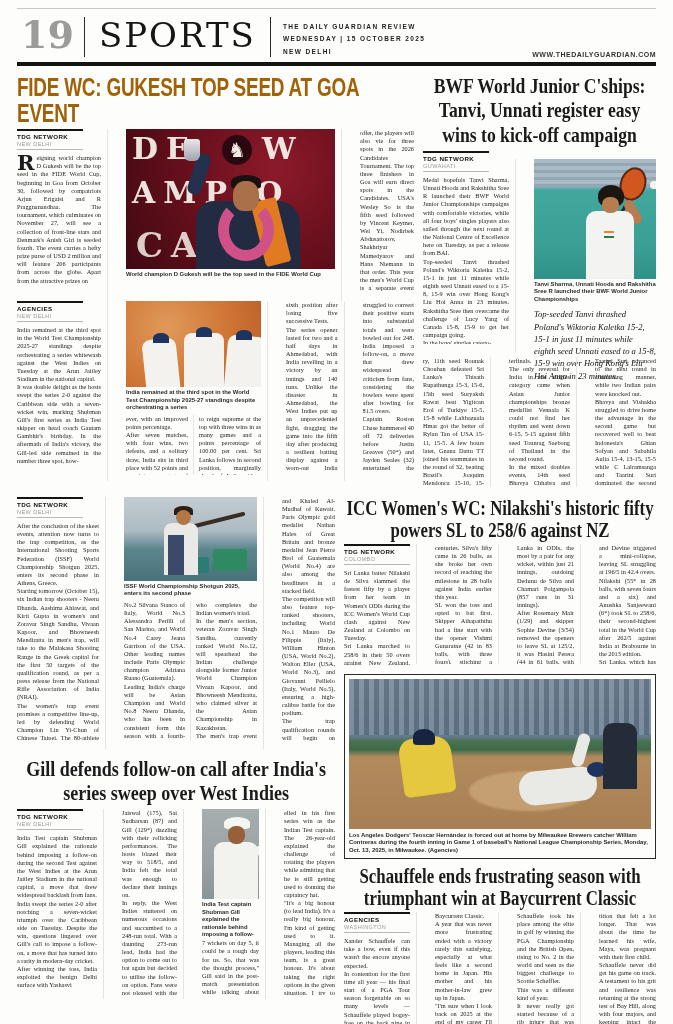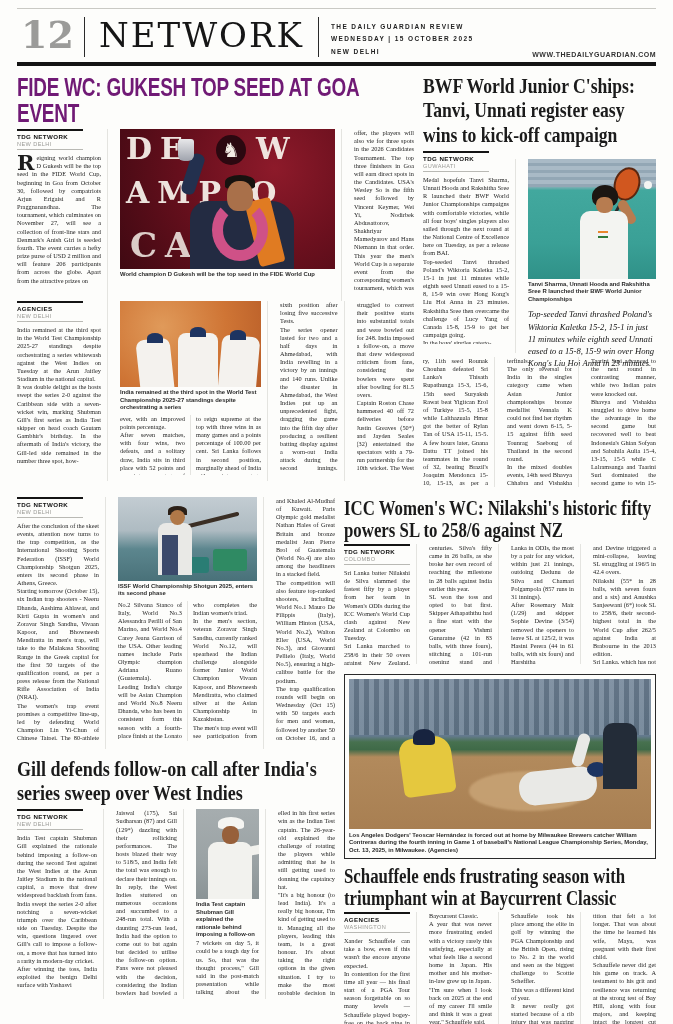--- a/index.html
+++ b/index.html
@@ -13,42 +13,42 @@
   .masthead { display:flex; align-items:flex-start; border-top:1px solid #c9c9c4; padding-top:6px; height:52px; }
   .page-num { font-family:"DejaVu Serif", serif; font-weight:bold; font-size:38px; line-height:40px; color:#9b9b99; padding:0 10px 0 4px; }
   .vr { width:1px; background:#2a2a2a; height:40px; margin:2px 0; }
   .section-title { font-family:"DejaVu Serif", serif; font-size:34px; line-height:40px; letter-spacing:2px; padding:0 14px; color:#161616; }
   .pub-info { font-family:"Liberation Sans", sans-serif; font-weight:bold; font-size:6.5px; letter-spacing:1.4px; line-height:1.9; padding:6px 0 0 12px; color:#222; }
   .website { margin-left:auto; align-self:flex-end; font-family:"Liberation Sans", sans-serif; font-weight:bold; font-size:7px; letter-spacing:.5px; color:#333; padding-bottom:2px; }
   .rule-bar { height:4px; background:#141414; margin-top:2px; }
 
   
   .cond { display:block; transform-origin:0 0; }
-  .hl-flag { font-family:"Liberation Sans", sans-serif; font-weight:900; color:#701a75; margin:7px 0 3px 0; }
+  .hl-flag { font-family:"Liberation Sans", sans-serif; font-weight:900; color:#a16207; margin:7px 0 3px 0; }
   .hl-flag .cond { font-size:25px; line-height:1.02; width:132%; transform:scaleX(0.757); letter-spacing:-.3px; }
-  .hl-serif { font-family:"Liberation Serif", serif; color:#1b1b1b; }
+  .hl-serif { font-family:"Liberation Serif", serif; color:#1b1b1b;text-align:center; }
   .hl-serif .cond { width:122%; transform:scaleX(0.82); }
   .hl-wtc { margin:8px 0 3px 0; }
   .hl-wtc .cond { font-size:19px; line-height:1.05; width:133%; transform:scaleX(0.75); font-weight:500; }
   .hl-bwf { margin:6px 0 4px 0; font-weight:bold; }
   .hl-bwf .cond { font-size:21.5px; line-height:1.13; font-weight:600; }
   .hl-big { margin:8px 0 4px 0; font-weight:bold; }
   .hl-big .cond { font-size:22px; line-height:1.1; }
   .hl-med .cond { font-size:20.5px; line-height:1.1; }
 
   
   .byline { border-top:2px solid #141414; border-bottom:1px solid #b9b9b4; padding:2px 0 2px 0; margin-bottom:4px; width:66px; font-family:"Liberation Sans", sans-serif; }
   .byline .net { font-weight:bold; font-size:6.2px; letter-spacing:.4px; color:#111; }
   .byline .city { font-size:5.6px; letter-spacing:.4px; color:#9a9a96; text-transform:uppercase; margin-top:1px; }
   .body { font-size:6.3px; line-height:1.3; text-align:justify; white-space:pre-line; color:#1d1d1d; overflow:hidden; }
   .dropcap::first-letter { font-size:21px; line-height:15px; font-weight:bold; float:left; padding:1px 2px 0 0; font-family:"DejaVu Serif", serif; }
   .caption { font-family:"Liberation Sans", sans-serif; font-weight:bold; font-size:5.9px; line-height:1.28; color:#2a2a2a; margin-top:2px; overflow:hidden; }
   .pullquote { font-style:italic; font-size:8.6px; line-height:1.42; color:#141414; margin-top:5px; overflow:hidden; }
   .row { display:flex; gap:6px; }
-  .row > .col + .col, .row > * + * { border-left:1px solid #e4e4e0; padding-left:12px; }
+  .row > .col + .col, .row > * + * { border-left:1px solid #e4e4e0; padding-left:18px; }
   .row > .nofence { border-left:none; padding-left:0; }
   .photo { position:relative; overflow:hidden; width:100%; }
   figure { border:none; }
 
   
   .band { display:flex; gap:9px; }
   .band1 { margin-top:2px; }
   .b1-left { width:397px; }
   .b1-right { flex:1; }
   .band2 { margin-top:6px; }
@@ -154,23 +154,23 @@
   .bb-caption { margin-top:3px; height:22px; }
   .scha-cols { height:118px; margin-top:2px; }
   .scha-cols .body { flex:1; height:114px; }
 </style>
 </head>
 <body>
 
 <div class="page">
 
   <header class="masthead">
-    <div class="page-num">12</div>
+    <div class="page-num">19</div>
     <div class="vr"></div>
-    <div class="section-title">NETWORK</div>
+    <div class="section-title">SPORTS</div>
     <div class="vr"></div>
     <div class="pub-info">
       <div>THE DAILY GUARDIAN REVIEW</div>
       <div>WEDNESDAY | 15 OCTOBER 2025</div>
       <div>NEW DELHI</div>
     </div>
     <div class="website">WWW.THEDAILYGUARDIAN.COM</div>
   </header>
   <div class="rule-bar"></div>
 

